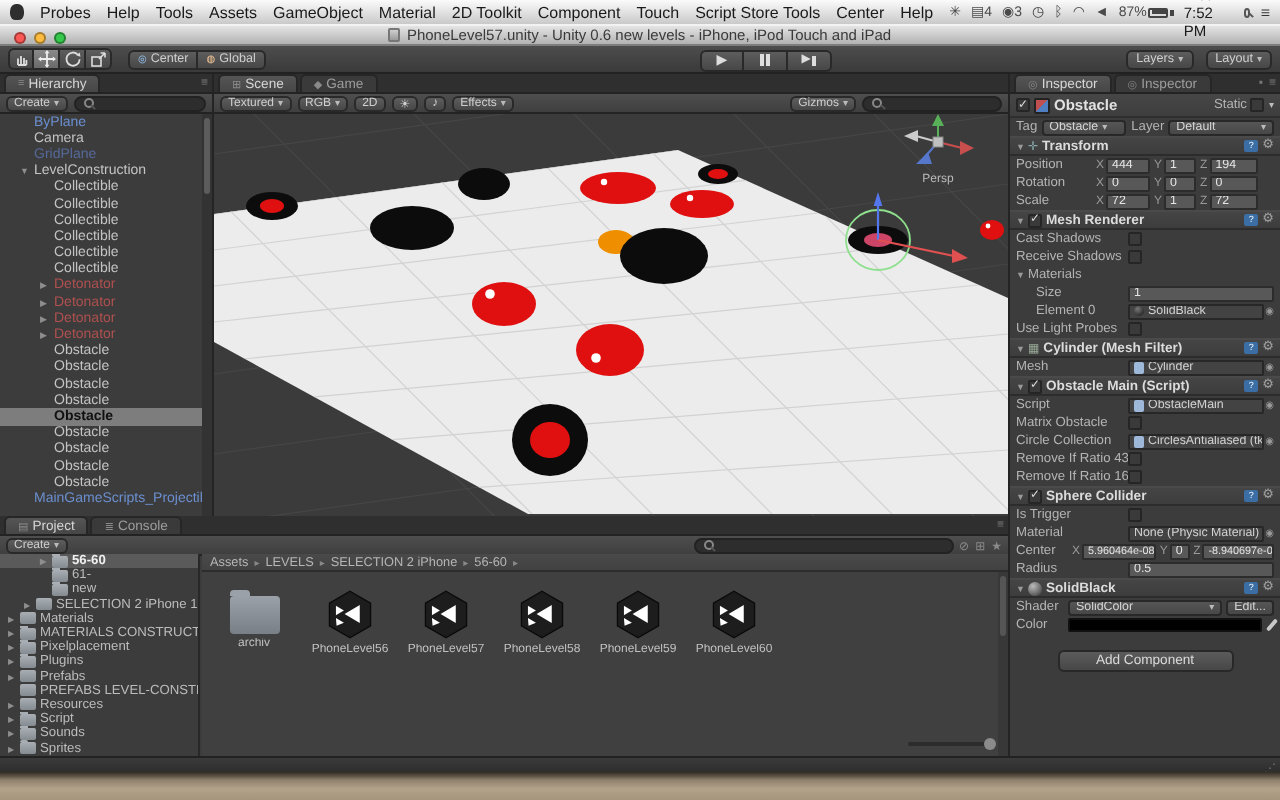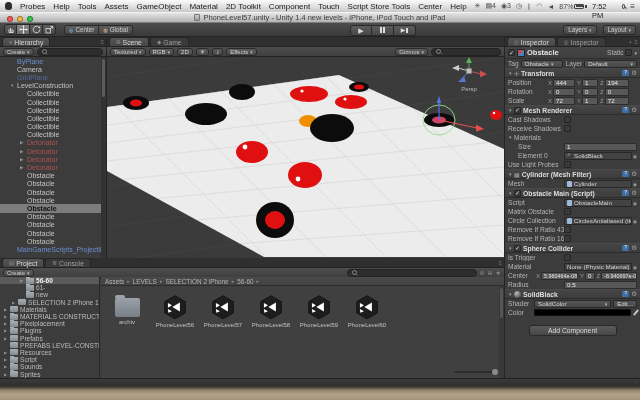--- a/index.html
+++ b/index.html
@@ -194,21 +194,21 @@
     </span>
   </div>
 
   <div id="titlebar" class="abs">
     <span class="lights">
       <span class="light red"></span>
       <span class="light yellow"></span>
       <span class="light green"></span>
     </span>
     <span class="doc-ico"></span>
-    <span>PhoneLevel57.unity - Unity 1.4 new levels - iPhone, iPod Touch and iPad</span>
+    <span>PhoneLevel57.unity - Unity 0.6 new levels - iPhone, iPod Touch and iPad</span>
   </div>
 
   <div id="utoolbar" class="abs">
     <div class="toolgrp">
       <div class="toolbtn">
         <svg width="8" height="8" viewBox="0 0 8 8">
             <path d="M2 6.5V3.2M3.5 6.5V2M5 6.5V3M6.2 6.5V4M2 6.5h4.2" stroke="#ddd" stroke-width="0.9" fill="none"></path>
           </svg>
       </div>
       <div class="toolbtn sel">

